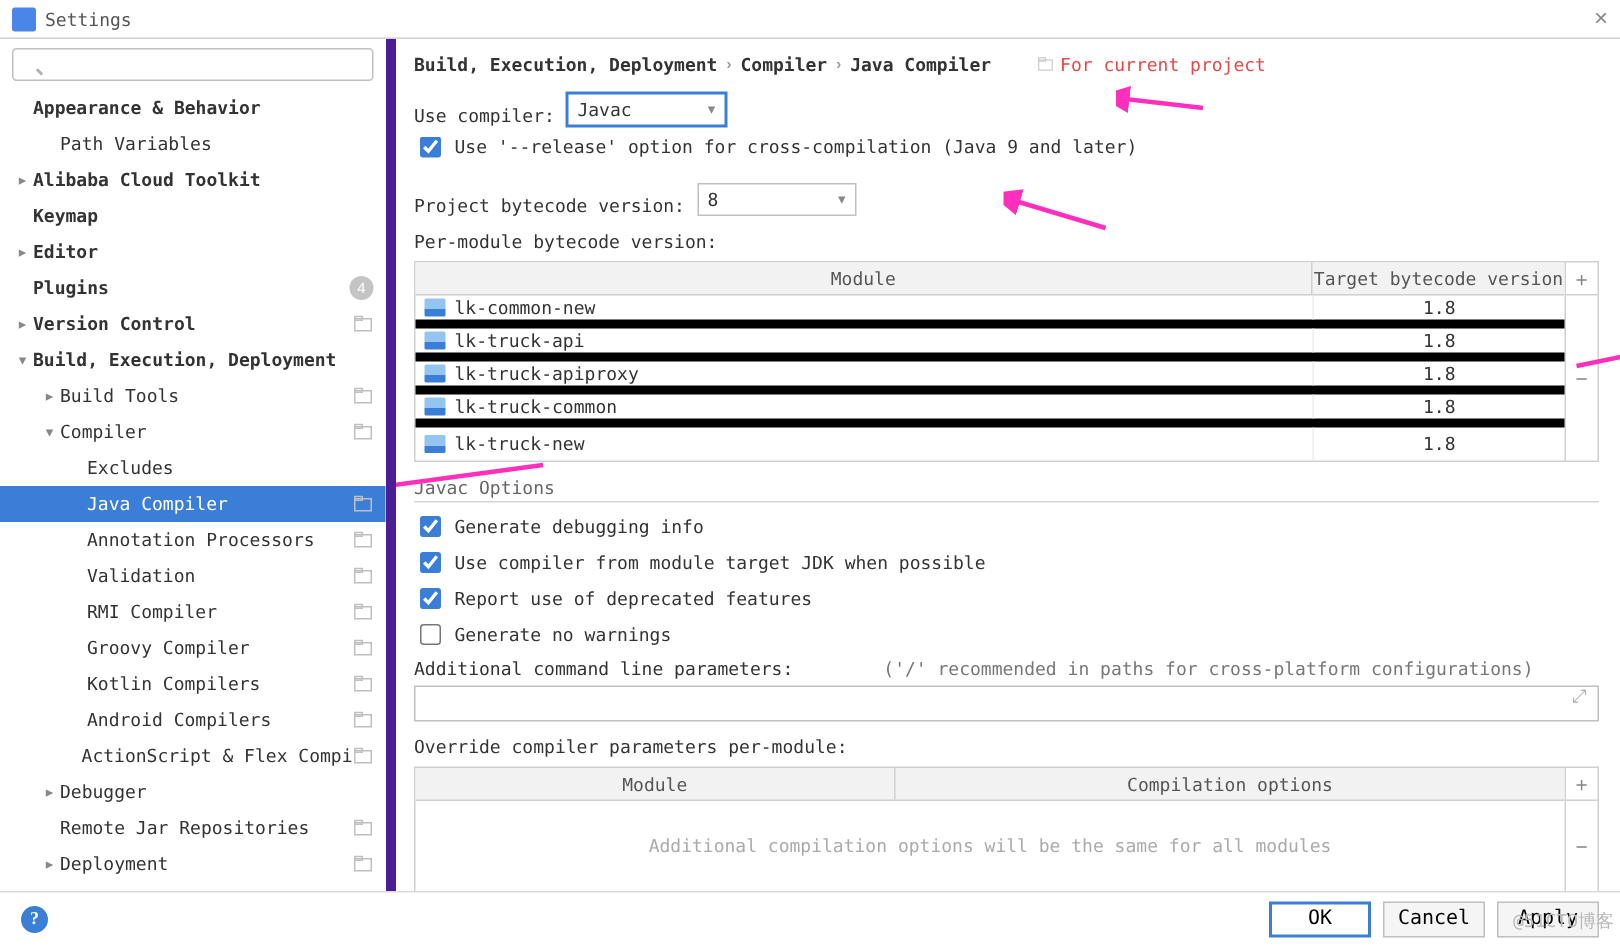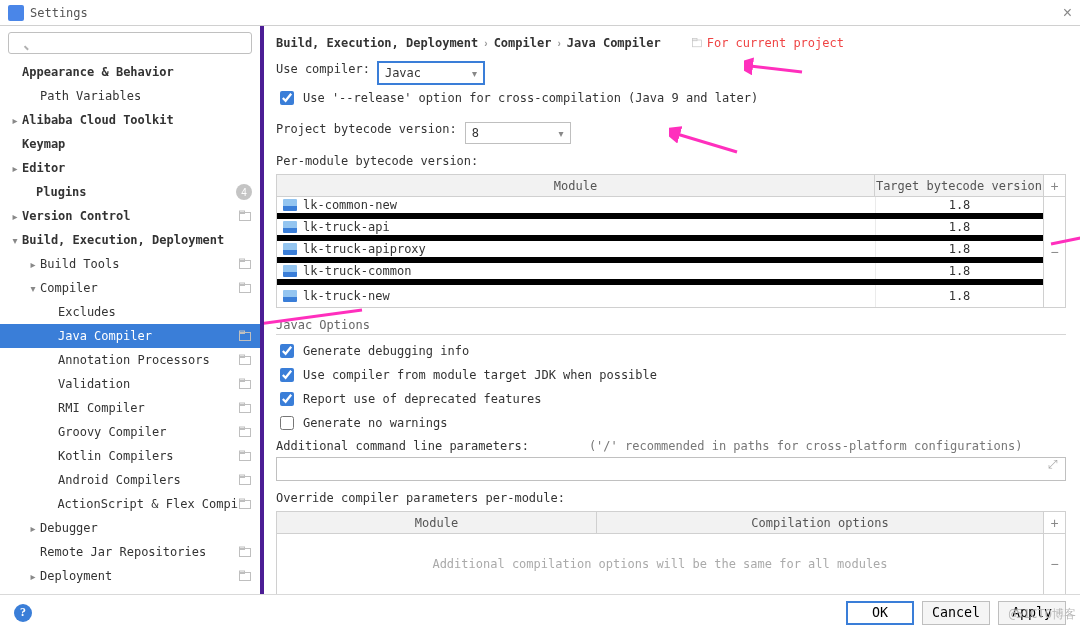--- a/index.html
+++ b/index.html
@@ -35,21 +35,21 @@
     font-size: 16px;
     cursor: pointer;
     font-family: sans-serif;
   }
   .main {
     display: flex;
     height: 568px;
   }
   .sidebar {
     width: 264px;
-    border-right: 4px solid #4c1d95;
+    border-right: 7px solid #4c1d95;
     padding-top: 6px;
     overflow-y: auto;
     background: #fff;
   }
   .search-row {
     padding: 0 8px 4px 8px;
   }
   .search-input {
     width: 100%;
     height: 22px;
@@ -143,21 +143,21 @@
     align-items: center;
     gap: 4px;
   }
   .for-proj-icon {
     width: 12px; height: 12px;
     color: #c8c8c8;
   }
   .form-row {
     margin-top: 12px;
     display: flex;
-    align-items: flex-start;
+    align-items: flex-end;
   }
   .form-label { margin-right: 8px; }
   select, .combo {
     height: 22px;
     border: 1px solid #bfbfbf;
     background: #fff;
     font-family: inherit;
     font-size: 12px;
     padding: 0 20px 0 6px;
     position: relative;
@@ -382,21 +382,21 @@
           <span class="label">Alibaba Cloud Toolkit</span>
         </div>
         <div class="tree-row bold" style="padding-left: 8px;">
           <span class="arrow"></span>
           <span class="label">Keymap</span>
         </div>
         <div class="tree-row bold" style="padding-left: 8px;">
           <span class="arrow">▸</span>
           <span class="label">Editor</span>
         </div>
-        <div class="tree-row bold" style="padding-left: 22px;">
+        <div class="tree-row bold" style="padding-left: 8px;">
           <span class="arrow"></span>
           <span class="label">Plugins</span>
           <span class="badge">4</span>
         </div>
         <div class="tree-row bold" style="padding-left: 8px;">
           <span class="arrow">▸</span>
           <span class="label">Version Control</span>
           <span class="proj-badge"><svg viewBox="0 0 14 14" width="14" height="14">
               <rect x="1.5" y="3.5" width="11" height="8" fill="none" stroke="currentColor"></rect>
               <rect x="1.5" y="2" width="5" height="2.5" fill="none" stroke="currentColor"></rect>

